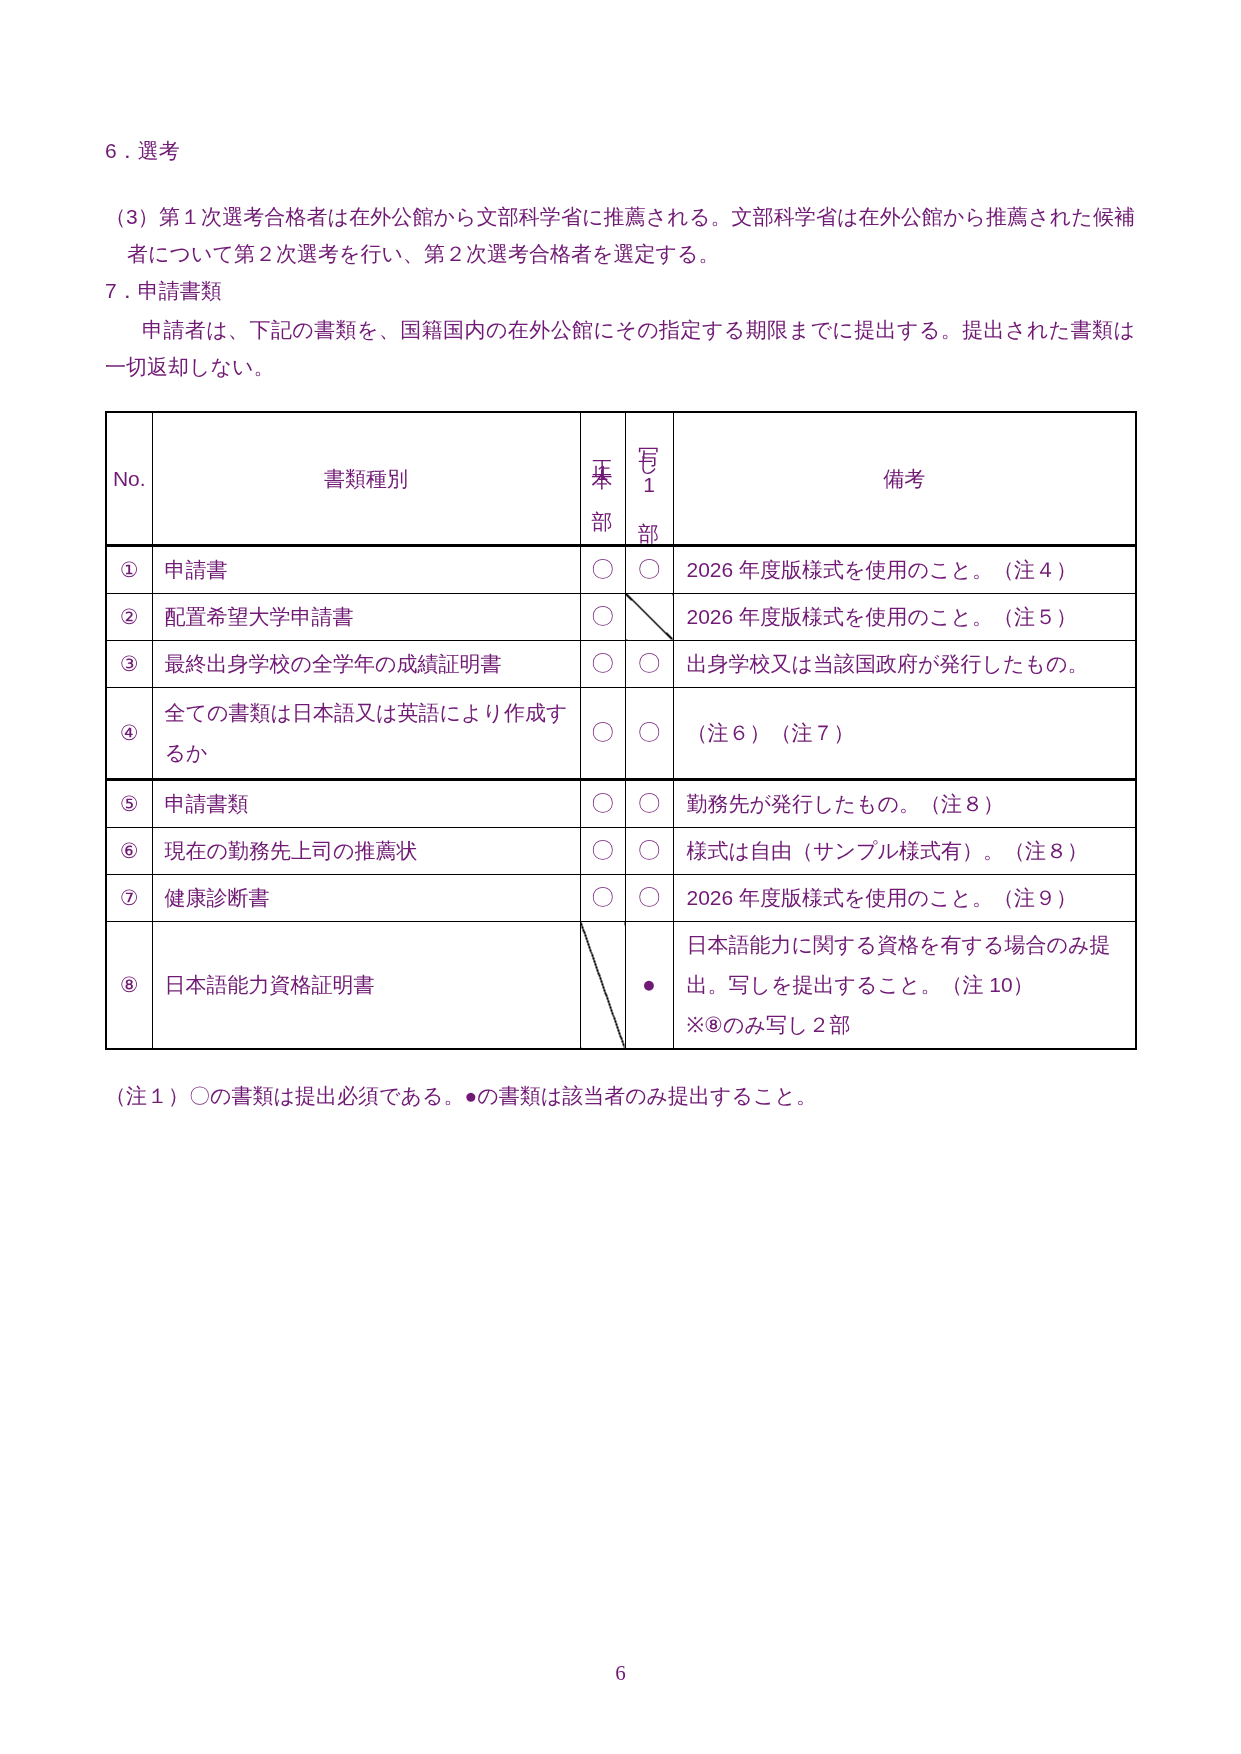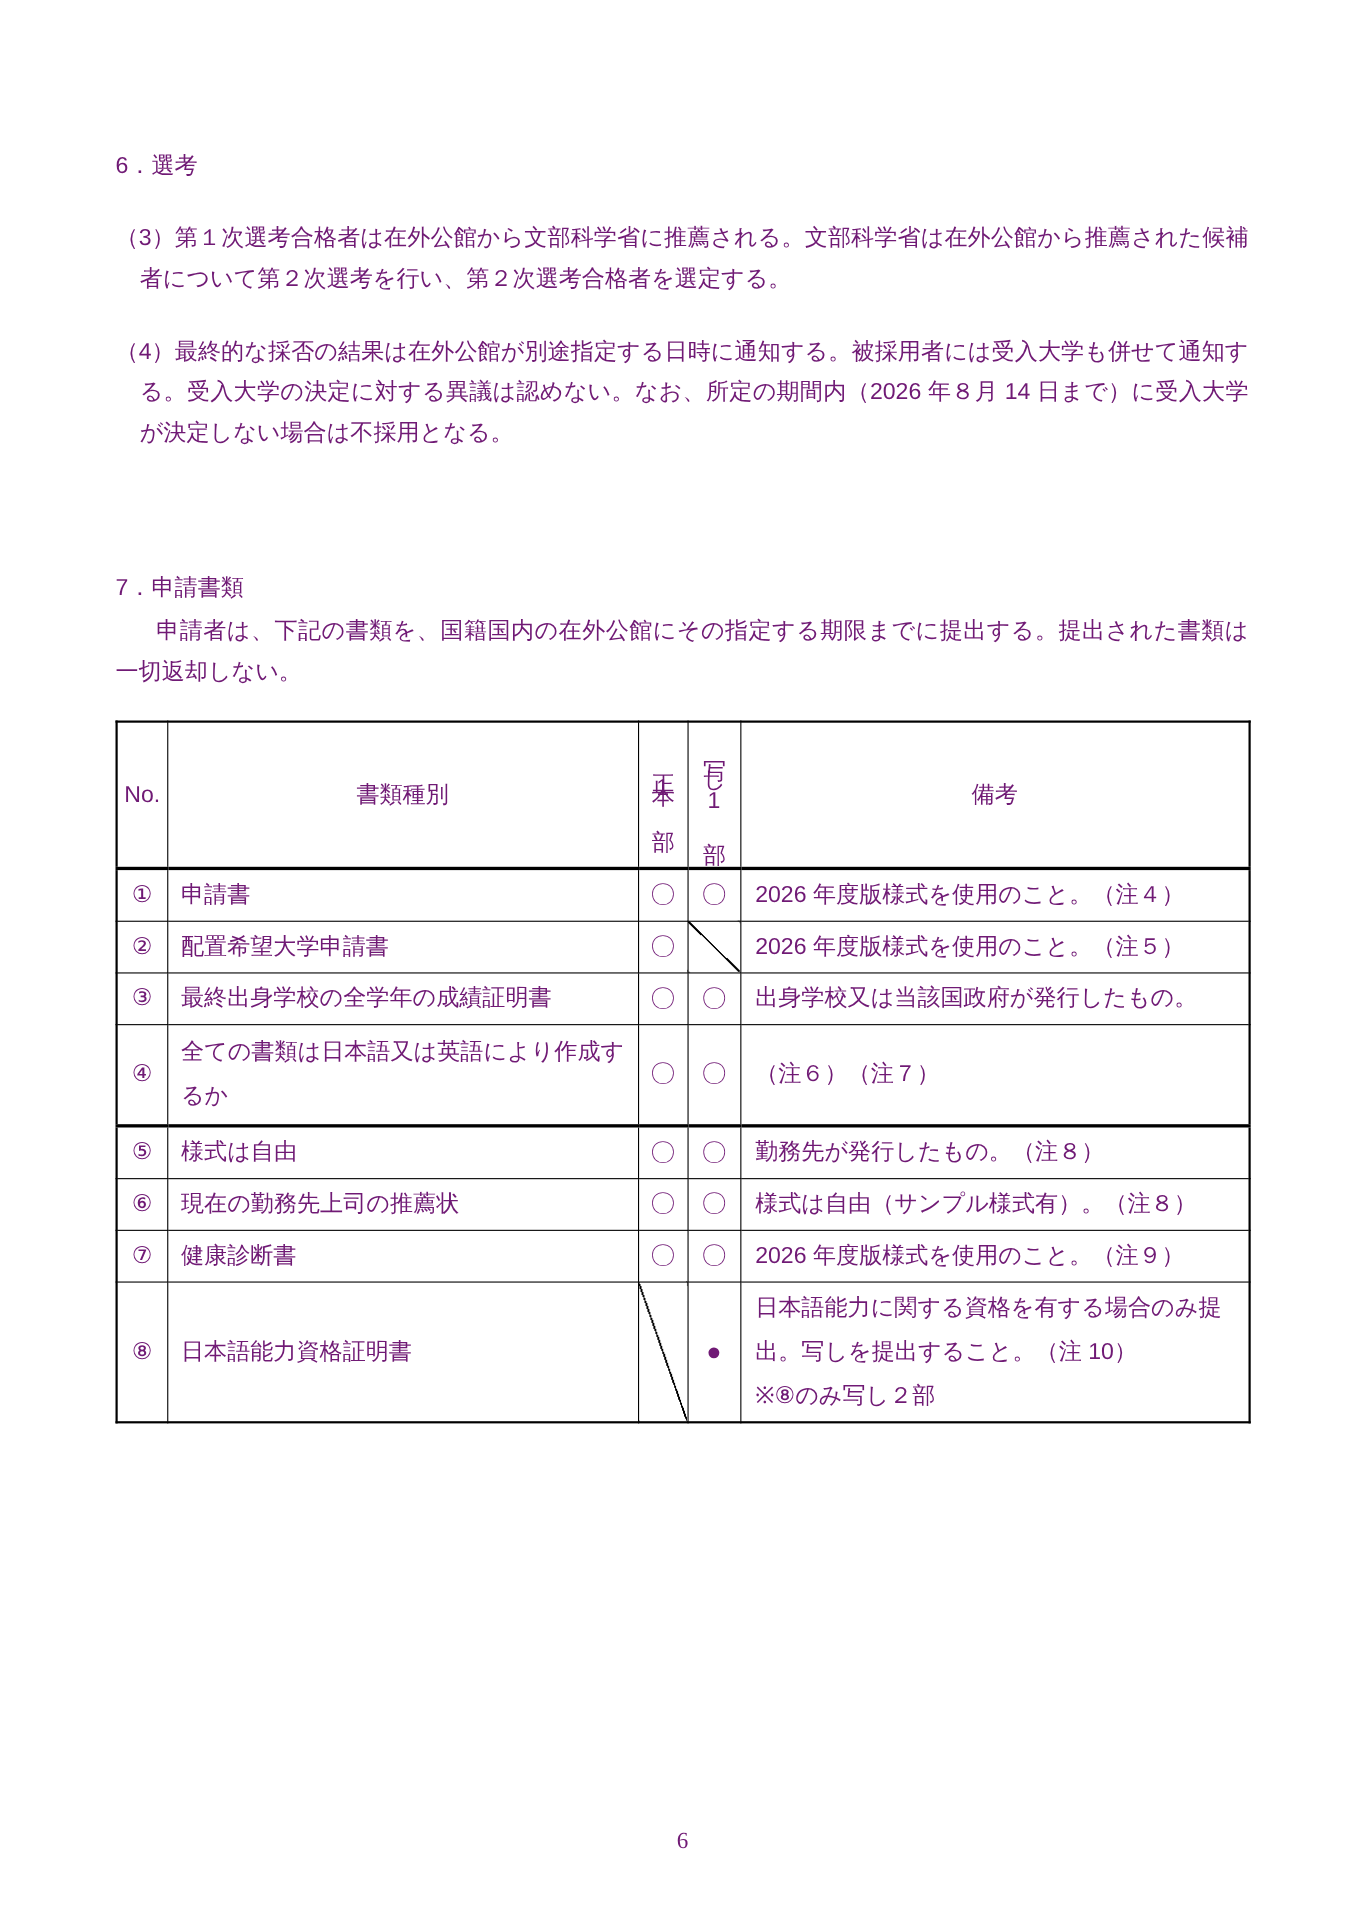--- a/index.html
+++ b/index.html
@@ -78,21 +78,20 @@
 
 <div class="page">
   <div class="content">
 
     <div class="sec-heading">6．選考</div>
 
 
 
     <p class="item"><span>（3）第１次選考合格者は在外公館から文部科学省に推薦される。文部科学省は在外公館から推薦された候補者について第２次選考を行い、第２次選考合格者を選定する。</span><span class="ul"></span></p>
 
-    <p class="item last"><span>（4）最終的な採否の結果は在外公館が別途指定する日時に通知する。被採用者には受入大学も併せて通知する。受入大学の決定に対する異議は認めない。なお、所定の期間内（2026 年８月 14 日まで）に受入大学が決定しない場合は不採用となる。</span><span class="ul"></span></p>
 
     <div class="sec-heading">7．申請書類</div>
 
     <p class="intro">申請者は、下記の書類を、国籍国内の在外公館にその指定する期限までに提出する。提出された書類は一切返却しない。</p>
 
     <table class="docs">
       <colgroup>
         <col style="width:46px">
         <col style="width:428px">
         <col style="width:45px">
@@ -135,21 +134,21 @@
         <tr class="body-row row-4 thick-bottom">
           <td class="cell-no">④</td>
           <td class="cell-type">全ての書類は日本語又は英語により作成するか</td>
           <td class="cell-mark">〇</td>
           <td class="cell-mark">〇</td>
           <td class="cell-remarks">（注６）（注７）</td>
         </tr>
 
         <tr class="body-row row-5">
           <td class="cell-no">⑤</td>
-          <td class="cell-type">様式は自由</td>
+          <td class="cell-type">申請書類</td>
           <td class="cell-mark">〇</td>
           <td class="cell-mark">〇</td>
           <td class="cell-remarks">勤務先が発行したもの。（注８）</td>
         </tr>
 
         <tr class="body-row row-6">
           <td class="cell-no">⑥</td>
           <td class="cell-type">現在の勤務先上司の推薦状</td>
           <td class="cell-mark">〇</td>
           <td class="cell-mark">〇</td>
@@ -169,18 +168,19 @@
           <td class="cell-type">日本語能力資格証明書</td>
           <td class="cell-mark slash"></td>
           <td class="cell-mark">●</td>
           <td class="cell-remarks">日本語能力に関する資格を有する場合のみ提出。写しを提出すること。（注 10）
 ※⑧のみ写し２部</td>
         </tr>
       </tbody>
     </table>
 
     <div class="notes">
+      <p class="note">（注１）〇の書類は提出必須である。●の書類は該当者のみ提出すること。</p>
     </div>
 
   </div>
 
   <div class="pagenum">6</div>
 </div>
 
 </body></html>

